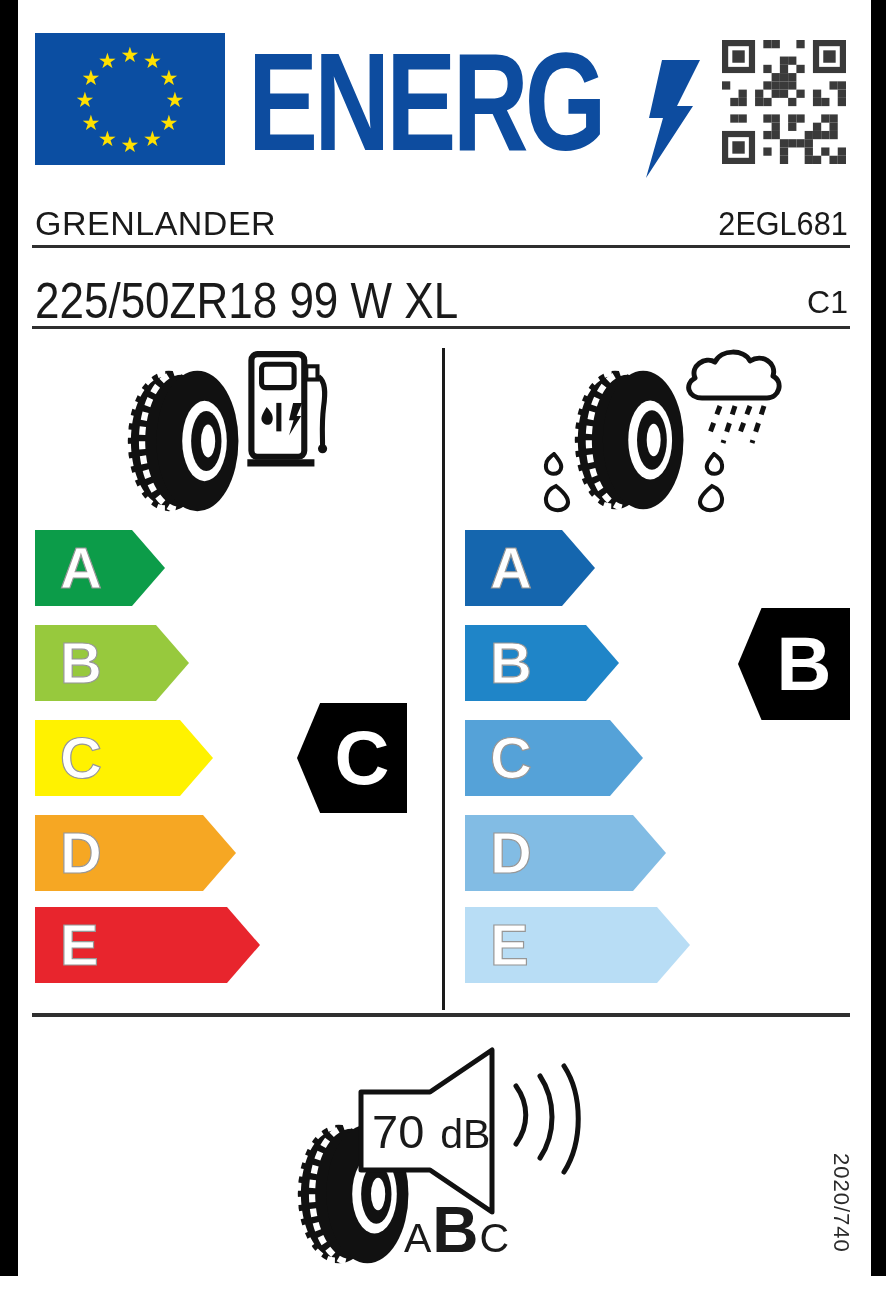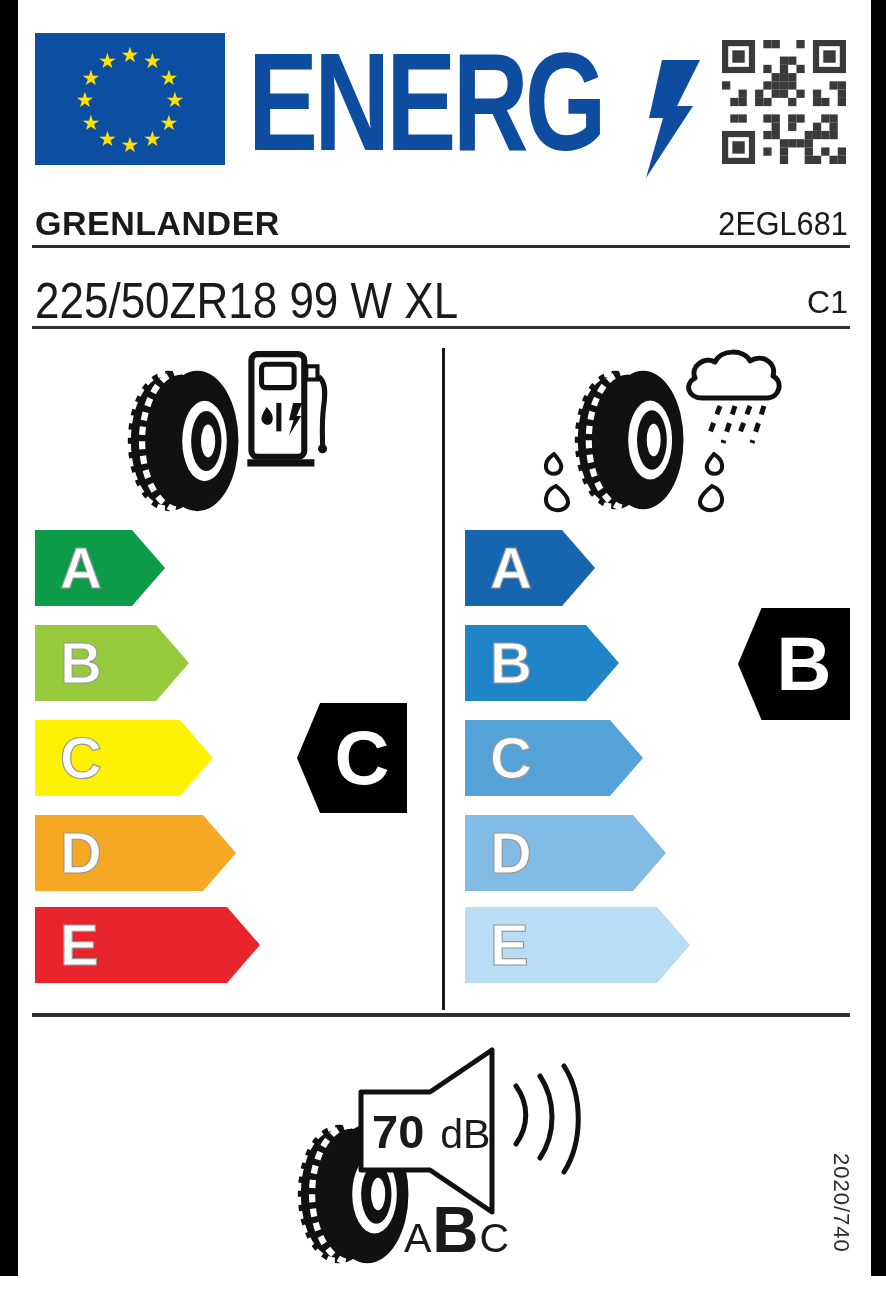--- a/index.html
+++ b/index.html
@@ -16,21 +16,21 @@
   .eu-star{position:absolute;color:#FFE000;font-size:21px;line-height:1;transform:translate(-50%,-50%);}
   .energ{
     position:absolute;left:248px;top:32px;font-size:140px;line-height:1;
     font-weight:800;color:#0D4C9F;letter-spacing:-5px;
     transform:scaleX(0.75);transform-origin:left top;white-space:nowrap;
   }
   .bolt{position:absolute;left:646px;top:60px;}
   .qr{position:absolute;left:722px;top:40px;}
 
   
-  .brand{position:absolute;left:35px;top:204px;font-size:34px;font-weight:700;letter-spacing:.5px;}
+  .brand{position:absolute;left:35px;top:204px;font-size:34px;font-weight:400;letter-spacing:.5px;}
   .model-code{position:absolute;right:38px;top:204px;font-size:34px;font-weight:400;transform:scaleX(.9);transform-origin:right top;}
   .rule1{position:absolute;left:32px;top:245px;width:818px;height:3px;background:#2f2f2f;}
   .tyre-size{position:absolute;left:35px;top:272px;font-size:50px;font-weight:400;transform:scaleX(.88);transform-origin:left top;white-space:nowrap;}
   .tyre-class{position:absolute;right:38px;top:284px;font-size:32px;font-weight:400;}
   .rule2{position:absolute;left:32px;top:326px;width:818px;height:3px;background:#2f2f2f;}
 
   .vdivider{position:absolute;left:442px;top:348px;width:3px;height:662px;background:#1a1a1a;}
   .rule3{position:absolute;left:32px;top:1013px;width:818px;height:4px;background:#2f2f2f;}
 
   
@@ -47,21 +47,21 @@
     -webkit-text-stroke:1.2px #979797;
   }
   .indicator{
     position:absolute;background:#000;display:flex;align-items:center;justify-content:center;
     clip-path:polygon(0 50%, 21% 0, 100% 0, 100% 100%, 21% 100%);
   }
   .indicator-letter{padding-left:20px;font-size:76px;font-weight:700;color:#fff;line-height:1;}
 
   
   .noise-db{position:absolute;left:372px;top:1104px;white-space:nowrap;}
-  .noise-val{font-size:47px;font-weight:700;}
+  .noise-val{font-size:47px;font-weight:400;}
   .noise-unit{font-size:41px;font-weight:400;margin-left:16px;}
   .noise-classes{position:absolute;left:404px;top:1198px;height:64px;display:flex;align-items:baseline;}
   .noise-class{font-size:41px;font-weight:500;line-height:1;letter-spacing:1px;}
   .noise-class.active{font-size:64px;font-weight:800;}
 
   .regulation{
     position:absolute;left:828px;top:1153px;font-size:22px;color:#2b2b2b;
     writing-mode:vertical-rl;letter-spacing:1px;
   }
 </style>

